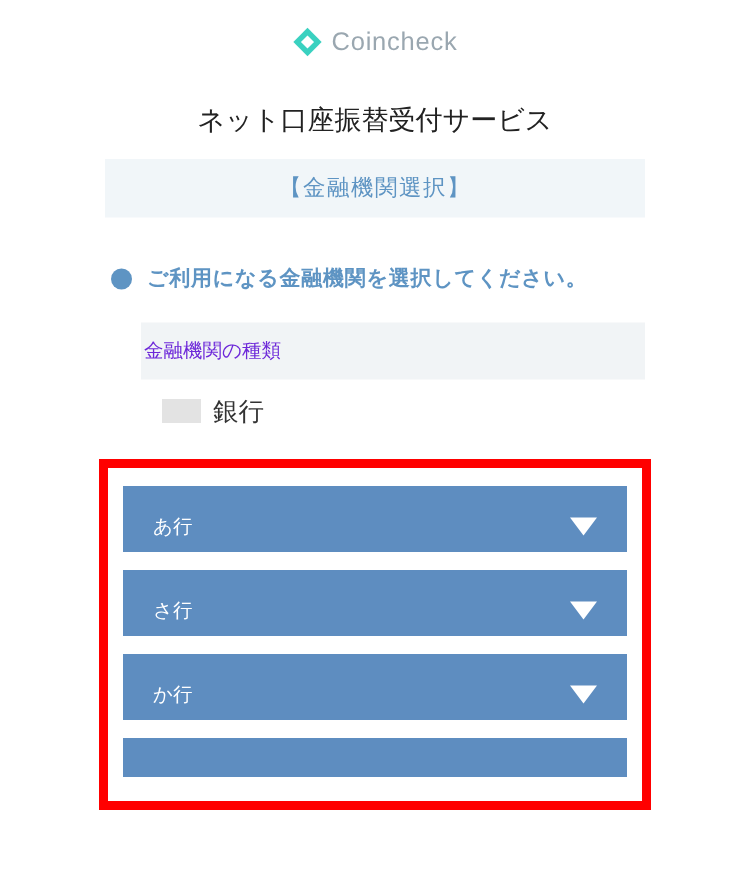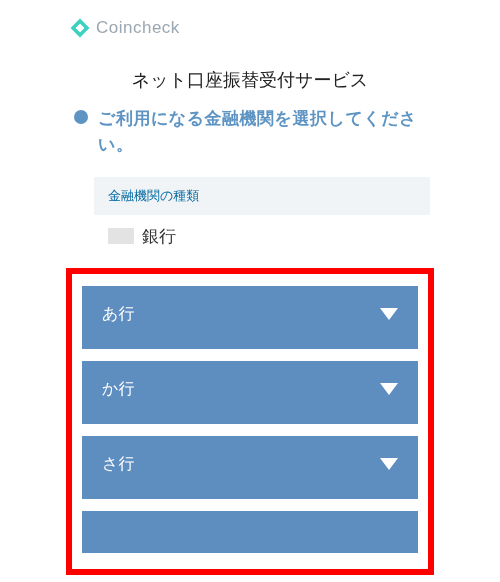--- a/index.html
+++ b/index.html
@@ -9,20 +9,21 @@
       background: #fff;
       font-family: -apple-system, "Hiragino Sans", "Hiragino Kaku Gothic ProN", Meiryo, sans-serif;
       overflow: hidden;
     }
     .container {
       padding: 18px 70px 0 70px;
     }
     .logo-row {
       display: flex;
       align-items: center;
+      justify-content: center;
       gap: 6px;
       margin-bottom: 30px;
     }
     .logo-mark {
       width: 20px; height: 20px;
     }
     .logo-text {
       color: #9aa7b0;
       font-size: 17px;
       letter-spacing: 0.5px;
@@ -54,31 +55,31 @@
     }
     .bullet {
       width: 14px; height: 14px;
       border-radius: 50%;
       background: #5e94c3;
       margin-top: 4px;
       flex-shrink: 0;
     }
     .instruction-text {
       color: #5e94c3;
-      font-size: 17px;
+      font-size: 14px;
       font-weight: 600;
       line-height: 1.55;
       letter-spacing: 0.5px;
     }
     .info-box { padding-left: 24px; margin-bottom: 8px; }
     .info-label {
       background: #f1f4f6;
-      padding: 10px 14px;
+      padding: 10px 2px;
       font-size: 13px;
-      color: #0369a1;
+      color: #6d28d9;
     }
     .info-value {
       padding: 10px 14px 12px 14px;
       font-size: 17px;
       color: #333;
       display: flex;
       align-items: center;
       gap: 8px;
     }
     .grey-swatch {
@@ -89,26 +90,26 @@
       border: 6px solid #ff0000;
       margin: 0 -4px;
       padding: 12px 10px 16px 10px;
       display: flex;
       flex-direction: column;
       gap: 12px;
     }
     .accordion-item {
       background: #5e8dc0;
       color: #fff;
-      padding: 18px 20px 24px 20px;
+      padding: 18px 20px 8px 20px;
       display: flex;
       align-items: center;
       justify-content: space-between;
       cursor: pointer;
-      font-size: 16px;
+      font-size: 13px;
       font-weight: 400;
     }
     .chevron {
       width: 0; height: 0;
       border-left: 9px solid transparent;
       border-right: 9px solid transparent;
       border-top: 12px solid #fff;
     }
   </style>
 </head>
@@ -124,45 +125,46 @@
           <rect x="-4.2" y="-4.2" width="8.4" height="8.4" transform="rotate(45)" fill="#fff"></rect>
           <rect x="-4.2" y="-4.2" width="8.4" height="8.4" transform="rotate(45)" fill="none" stroke="#3ad1c0" stroke-width="1"></rect>
         </g>
       </svg>
     </span>
     <span class="logo-text">Coincheck</span>
   </div>
 
   <div class="page-title">ネット口座振替受付サービス</div>
 
+  <div class="section-bar">【金融機関選択】</div>
 
   <div class="instruction-row">
     <div class="bullet"></div>
     <div class="instruction-text">ご利用になる金融機関を選択してください。</div>
   </div>
 
   <div class="info-box">
     <div class="info-label">金融機関の種類</div>
     <div class="info-value">
       <span class="grey-swatch"></span>
       <span>銀行</span>
     </div>
   </div>
 
   <div class="highlight-box">
     <div class="accordion-item">
       <span>あ行</span>
       <span class="chevron"></span>
     </div>
     <div class="accordion-item">
-      <span>か行</span>
+      <span>さ行</span>
       <span class="chevron"></span>
     </div>
     <div class="accordion-item">
-      <span>さ行</span>
+      <span>か行</span>
       <span class="chevron"></span>
     </div>
     <div class="accordion-item">
       
       
     </div>
   </div>
 
 </div>
 

